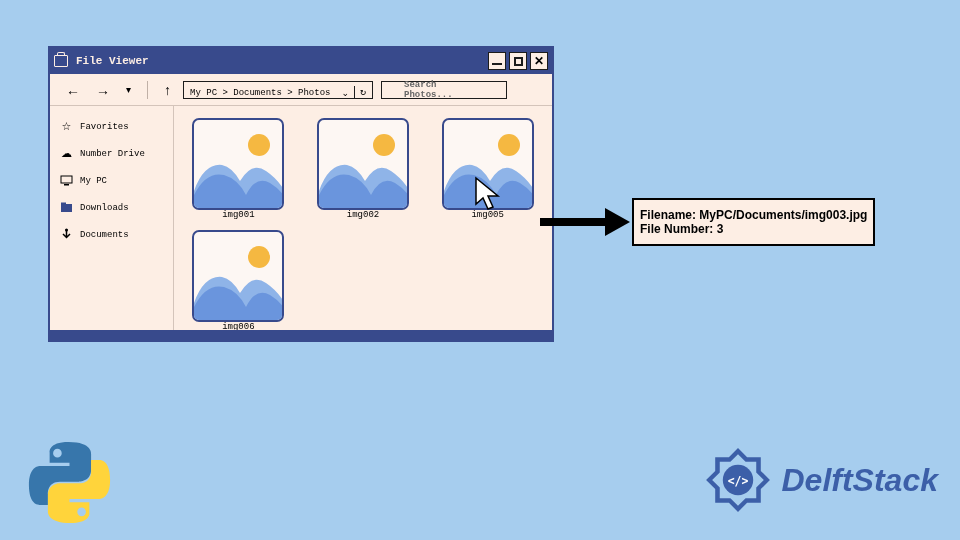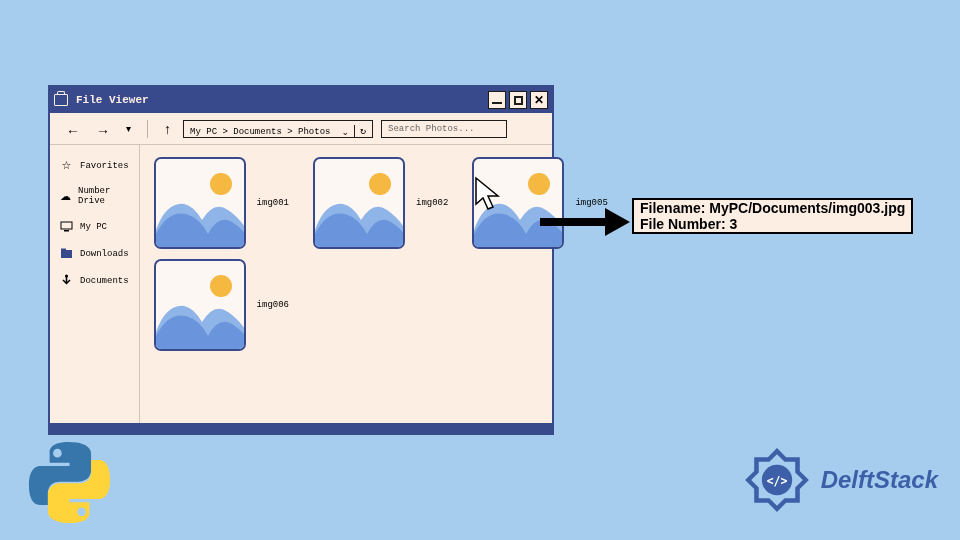--- a/index.html
+++ b/index.html
@@ -9,24 +9,23 @@
     background: #a6cdee;
     font-family: "Courier New", monospace;
     position: relative;
     overflow: hidden;
   }
   .window {
     position: absolute;
     left: 48px;
     top: 46px;
     width: 506px;
-    height: 350px;
+    height: 296px;
     background: #fdeee4;
     border: 2px solid #384a8c;
-    margin-top: 39px;
   }
   .title-bar {
     height: 26px;
     background: #384a8c;
     display: flex;
     align-items: center;
     padding: 0 4px;
     gap: 8px;
   }
   .title-icon {
@@ -114,24 +113,25 @@
     padding-left: 5px;
     margin-left: 5px;
     font-size: 10px;
   }
   .search-box {
     width: 126px;
     height: 18px;
     border: 1.5px solid #1c1c1c;
     background: #fdeee4;
     font-size: 9px;
-    padding: 0 6px;
+    padding: 0 22px;
     display: flex;
     align-items: center;
     color: #666;
+    font-weight: bold;
   }
   .body-area {
     display: flex;
     height: calc(100% - 58px - 10px);
   }
   .sidebar {
     width: 124px;
     padding: 14px 10px;
     border-right: 1px solid #d4c4ba;
   }
@@ -155,23 +155,23 @@
   .content-grid {
     flex: 1;
     padding: 12px 14px;
     display: grid;
     grid-template-columns: repeat(3, 1fr);
     gap: 10px 24px;
     align-content: start;
   }
   .thumb {
     display: flex;
-    flex-direction: row;
-    align-items: center;
-    gap: 11px;
+    flex-direction: column;
+    align-items: center;
+    gap: 0;
     cursor: pointer;
   }
   .thumb-box {
     width: 92px;
     height: 92px;
     border: 2px solid #384a8c;
     border-radius: 7px;
     background: #fdf7f3;
     position: relative;
     overflow: hidden;
@@ -216,43 +216,43 @@
     top: 208px;
     width: 90px;
     height: 28px;
   }
   .tooltip-box {
     position: absolute;
     left: 632px;
     top: 198px;
     background: #fdeee4;
     border: 2px solid #000;
-    padding: 0 6px;
-    font-family: Arial, sans-serif;
-    font-size: 14px;
+    padding: 8px 6px;
+    font-family: Arial, sans-serif;
+    font-size: 12px;
     font-weight: bold;
   }
   .python-logo {
     position: absolute;
     left: 22px;
     bottom: 10px;
     width: 95px;
     height: 95px;
   }
   .delft-logo {
     position: absolute;
     right: 22px;
     bottom: 22px;
     display: flex;
     align-items: center;
     gap: 6px;
   }
   .delft-text {
     font-family: Arial, sans-serif;
-    font-size: 24px;
+    font-size: 32px;
     font-style: italic;
     font-weight: bold;
     color: #3c5fa8;
   }
 </style>
 </head>
 <body>
 
 <div class="window">
   <div class="title-bar">

